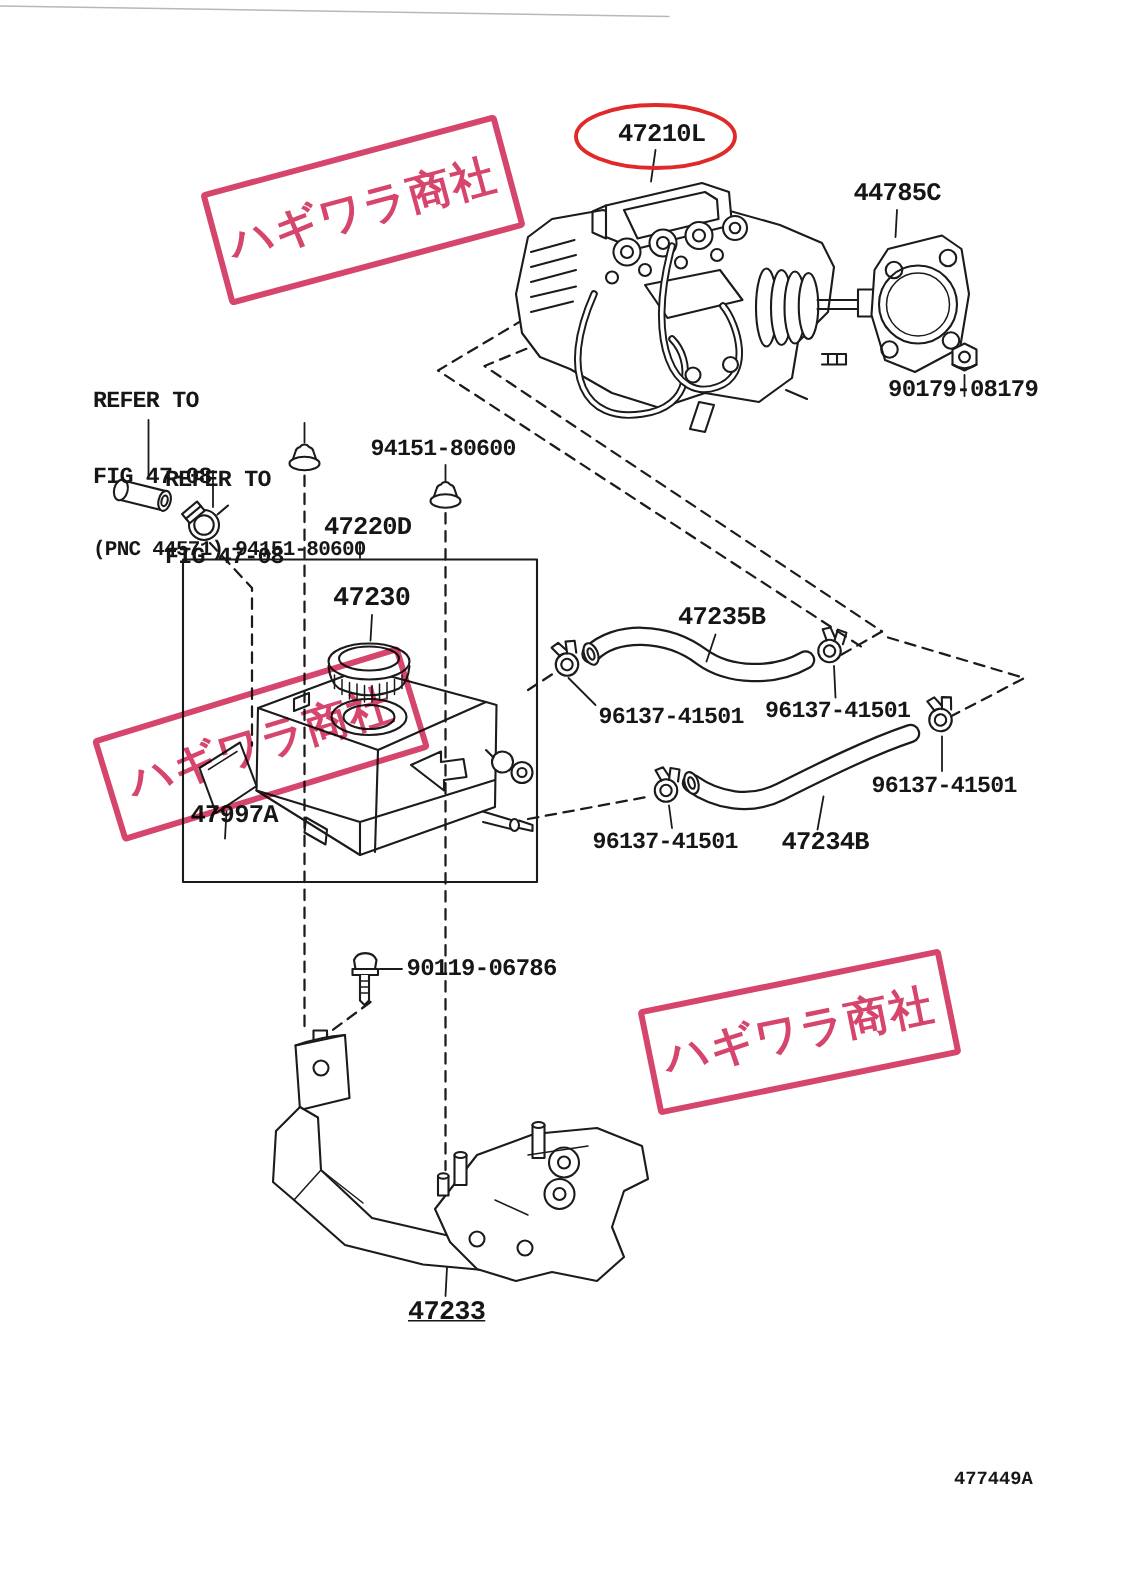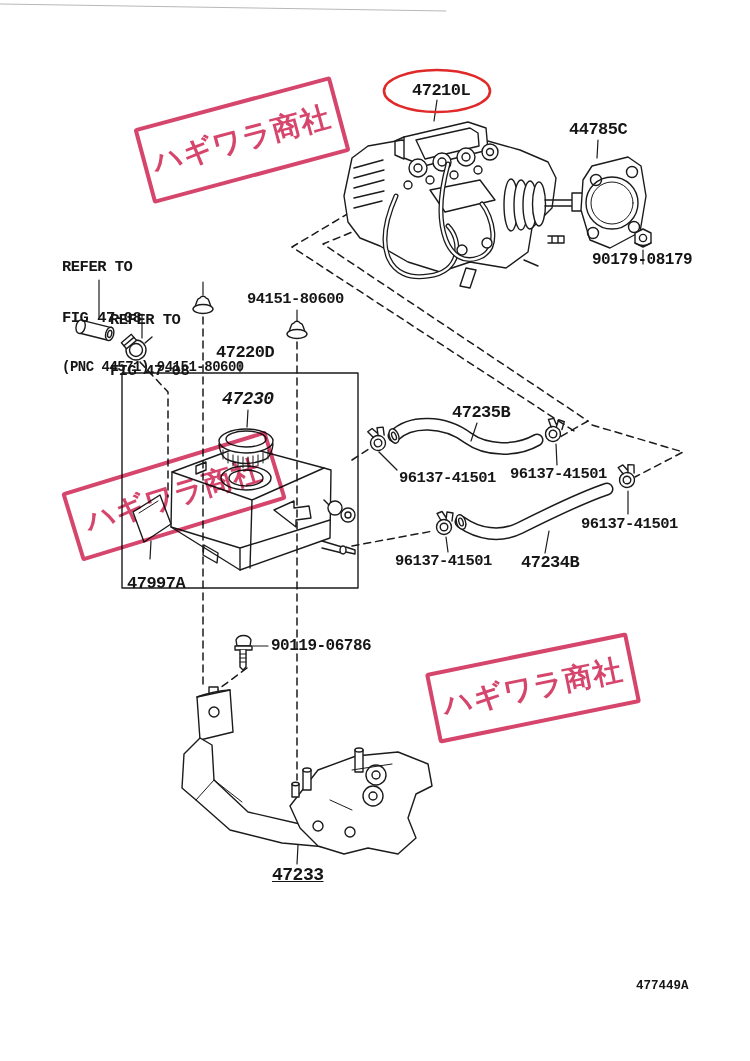--- a/index.html
+++ b/index.html
@@ -276,22 +276,22 @@
   <span>FIG 47-08</span>
   <span class="small">(PNC 44571) 94151-80600</span>
 </div>
 <div class="lbl s15 refer" style="left:110px;top:279px;">
   <span>REFER TO</span>
   <span>FIG 47-08</span>
 </div>
 
 <div class="lbl s15" style="left:247px;top:291px;">94151-80600</div>
 <div class="lbl s17" style="left:216px;top:344px;">47220D</div>
-<div class="lbl s18" style="left:222px;top:390px;font-style:italic;">47230</div>
-<div class="lbl s17" style="left:127px;top:575px;">47997A</div>
+<div class="lbl s18" style="left:222px;top:390px;">47230</div>
+<div class="lbl s17" style="left:127px;top:536px;">47997A</div>
 
 <div class="lbl s17" style="left:452px;top:404px;">47235B</div>
 <div class="lbl s15" style="left:399px;top:470px;">96137-41501</div>
 <div class="lbl s15" style="left:510px;top:466px;">96137-41501</div>
 <div class="lbl s15" style="left:581px;top:516px;">96137-41501</div>
 <div class="lbl s15" style="left:395px;top:553px;">96137-41501</div>
 <div class="lbl s17" style="left:521px;top:554px;font-family:Liberation Mono, monospace;">47234B</div>
 
 <div class="lbl s16" style="left:271px;top:638px;">90119-06786</div>
 <div class="lbl s18" style="left:272px;top:866px;text-decoration:underline;">47233</div>

